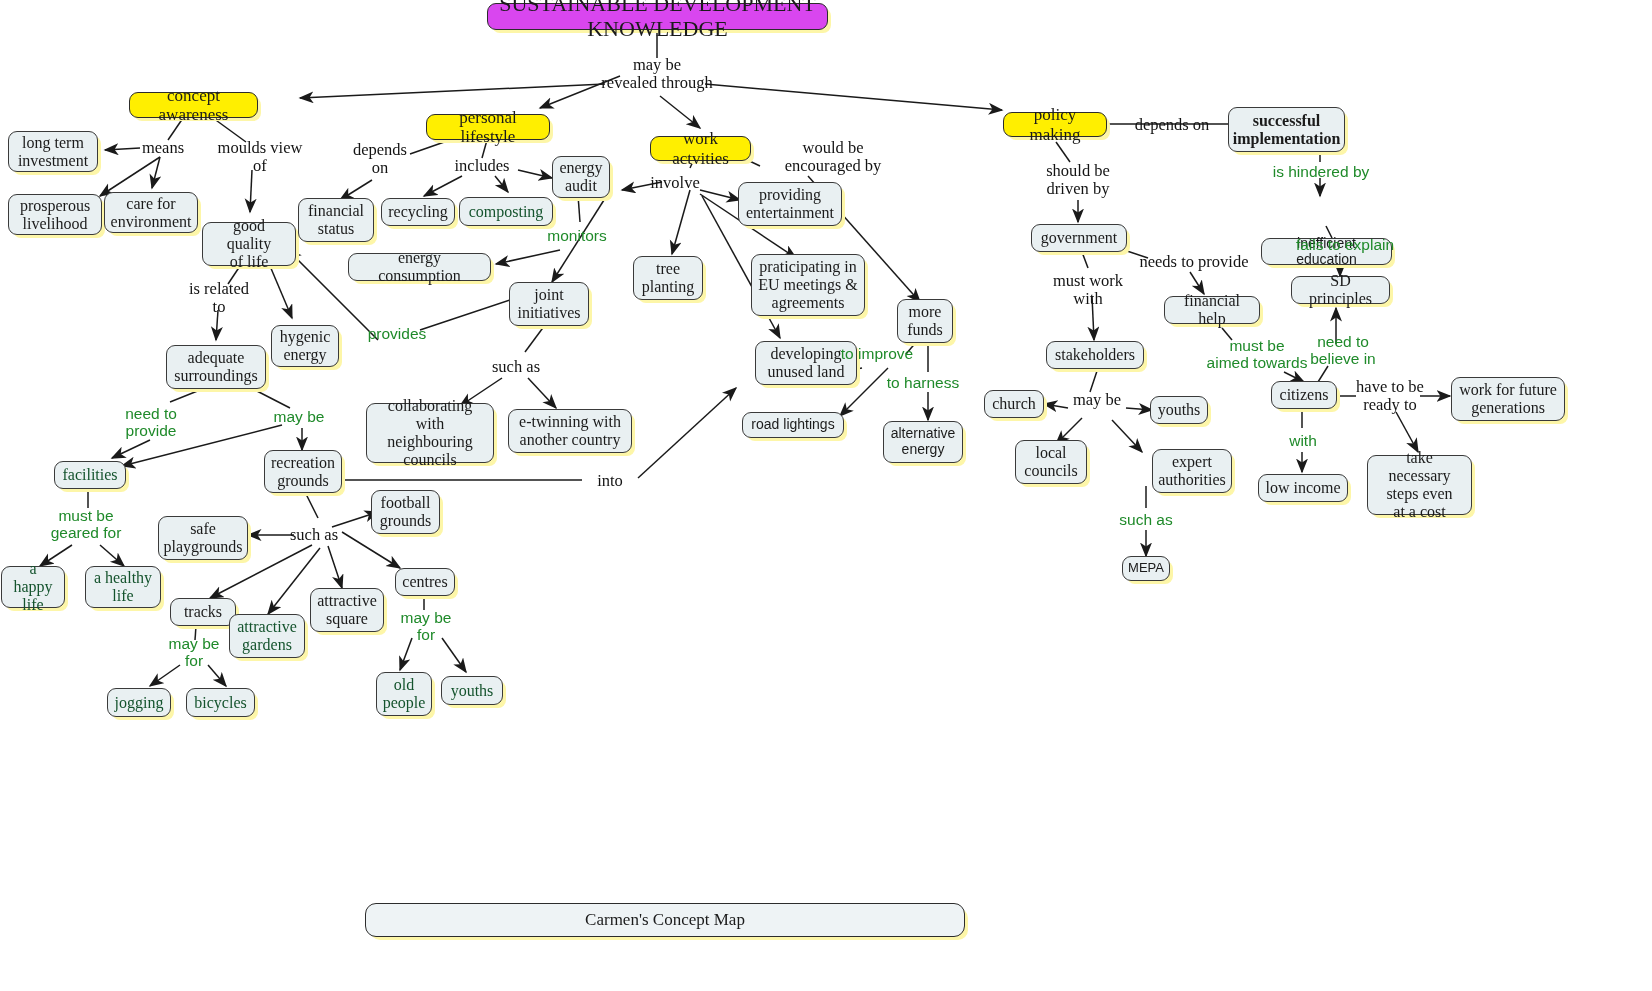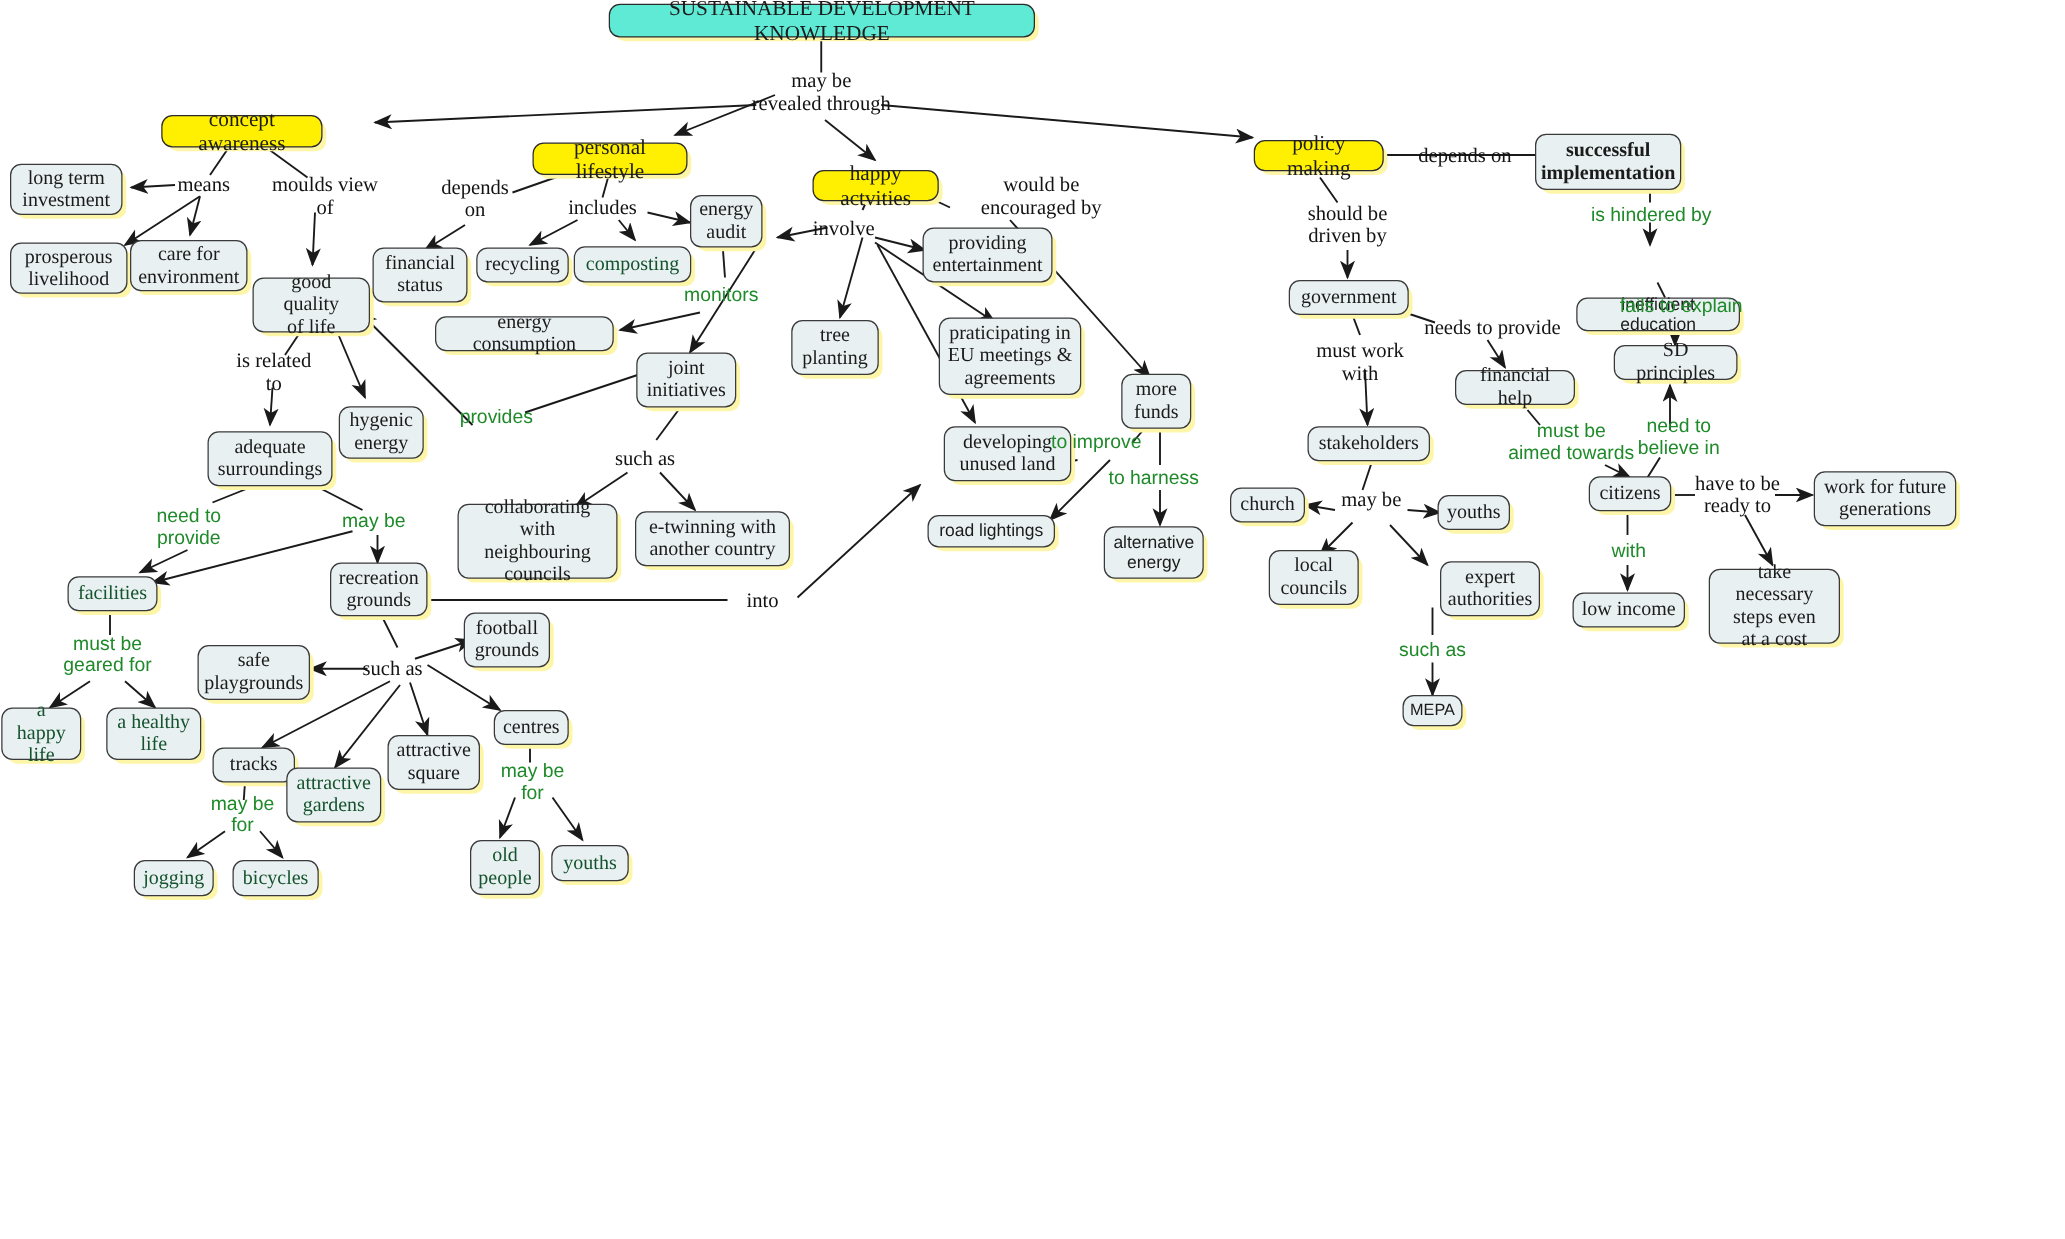--- a/index.html
+++ b/index.html
@@ -5,21 +5,21 @@
   html,body{margin:0;padding:0;background:#ffffff;}
   #stage{position:relative;width:1652px;height:991px;background:#ffffff;overflow:hidden;
          font-family:"Liberation Serif",serif;}
   svg#edges{position:absolute;left:0;top:0;width:1652px;height:991px;pointer-events:none;}
 
   .node{position:absolute;box-sizing:border-box;display:flex;align-items:center;
         justify-content:center;text-align:center;border:1.3px solid #3a3a3a;
         border-radius:9px;background:#e9f0f2;color:#1b1b1b;
         box-shadow:4px 4px 0 -1px #fdf6a8;line-height:1.12;padding:2px 6px;}
   .node.key{background:#ffef00;border-color:#2c2c2c;font-size:17px;}
-  .node.title{background:#5eead4;border-color:#2c2c2c;font-size:17px;}
+  .node.title{background:#d946ef;border-color:#2c2c2c;font-size:22px;}
   .node.caption{background:#eef3f5;border-color:#2c2c2c;font-size:17px;border-radius:11px;}
   .node.green{color:#14532d;}
   .node.sans{font-family:"Liberation Sans",sans-serif;}
   .lbl{position:absolute;color:#131313;font-size:16.5px;line-height:1.1;text-align:center;
        white-space:pre;transform:translate(-50%,-50%);}
   .lbl.g{color:#1f8a2a;font-family:"Liberation Sans",sans-serif;font-size:15.5px;}
 </style>
 </head>
 <body>
 
@@ -143,21 +143,21 @@
       <path d="M1396,412 L1418,452" marker-end="url(#ah)"></path>
       <path d="M1302,410 L1302,428"></path>
       <path d="M1302,452 L1302,472" marker-end="url(#ah)"></path>
     </g>
   </svg>
 
   <div class="node title" style="left:487px;top:3px;width:341px;height:27px;">SUSTAINABLE DEVELOPMENT KNOWLEDGE</div>
 
   <div class="node key" style="left:129px;top:92px;width:129px;height:26px;">concept awareness</div>
   <div class="node key" style="left:426px;top:114px;width:124px;height:26px;">personal lifestyle</div>
-  <div class="node key" style="left:650px;top:136px;width:101px;height:25px;">happy actvities</div>
+  <div class="node key" style="left:650px;top:136px;width:101px;height:25px;">work actvities</div>
   <div class="node key" style="left:1003px;top:112px;width:104px;height:25px;">policy making</div>
 
   <div class="node" style="left:8px;top:131px;width:90px;height:41px;white-space:pre-line;">long term
 investment</div>
   <div class="node" style="left:8px;top:194px;width:94px;height:41px;white-space:pre-line;">prosperous
 livelihood</div>
   <div class="node" style="left:104px;top:192px;width:94px;height:41px;white-space:pre-line;">care for
 environment</div>
   <div class="node" style="left:202px;top:222px;width:94px;height:44px;white-space:pre-line;">good quality
 of life</div>
@@ -284,13 +284,14 @@
   <div class="lbl g" style="left:1321px;top:172px;">is hindered by</div>
   <div class="lbl g" style="left:1345px;top:245px;">fails to explain</div>
   <div class="lbl g" style="left:1257px;top:354px;">must be
 aimed towards</div>
   <div class="lbl g" style="left:1343px;top:350px;">need to
 believe in</div>
   <div class="lbl" style="left:1390px;top:396px;">have to be
 ready to</div>
   <div class="lbl g" style="left:1303px;top:441px;">with</div>
 
+  <div class="node caption" style="left:365px;top:903px;width:600px;height:34px;">Carmen's Concept Map</div>
 </div>
 
 </body></html>

